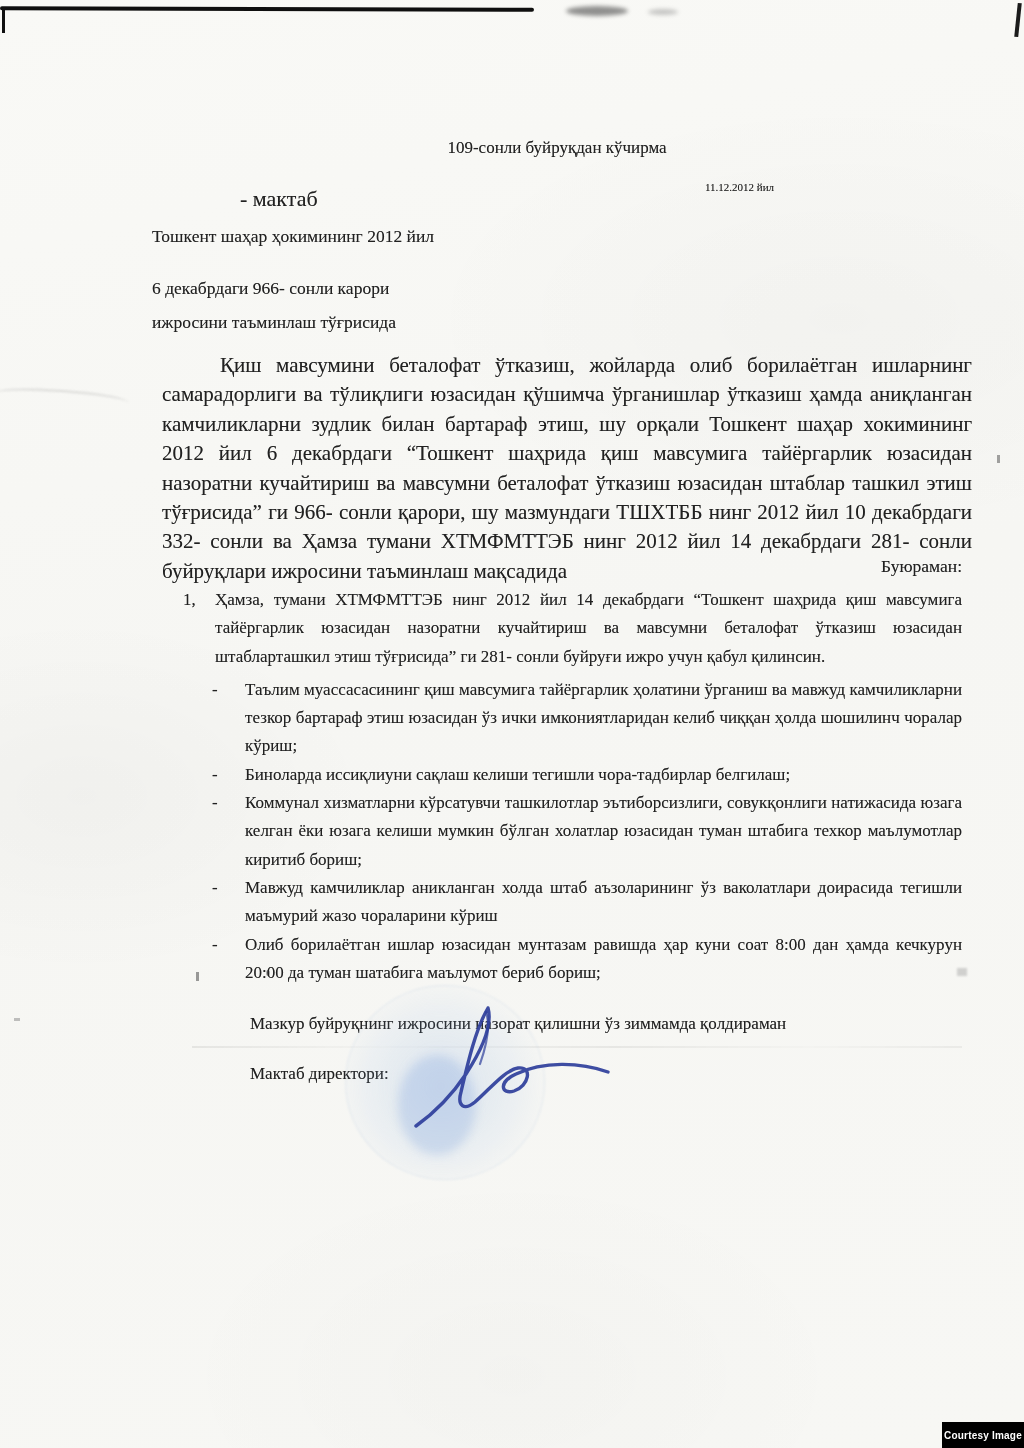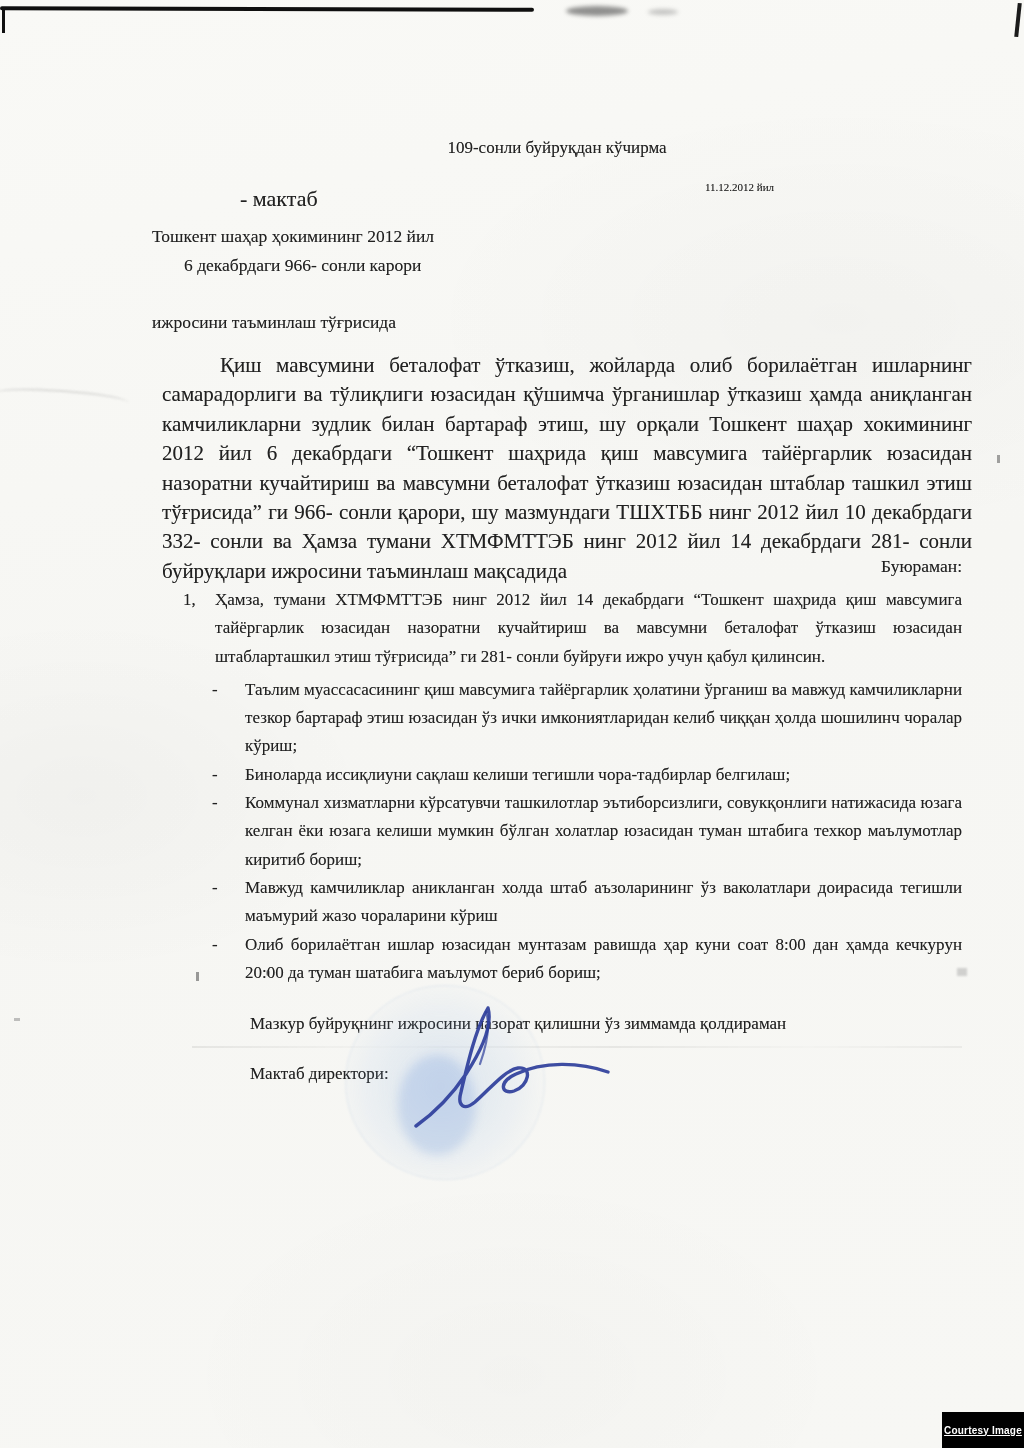--- a/index.html
+++ b/index.html
@@ -38,21 +38,21 @@
   .speck-a { position:absolute; left:196px; top:972px; width:3px; height:9px; background:#4a4a4a; opacity:.55; }
   .speck-b { position:absolute; left:266px; top:970px; width:4px; height:6px; background:#5a5a5a; opacity:.5; border-radius:50%; }
   .speck-c { position:absolute; left:997px; top:455px; width:3px; height:8px; background:#4a4a4a; opacity:.5; }
   .speck-d { position:absolute; left:957px; top:968px; width:10px; height:8px; background:#8a8a8a; opacity:.35; filter:blur(1px); }
   .speck-e { position:absolute; left:14px; top:1018px; width:6px; height:3px; background:#6a6a6a; opacity:.4; }
   .doc-title { position:absolute; left:152px; top:138px; width:810px;
     text-align:center; font-size:17px; }
   .school-line { position:absolute; left:240px; top:186px; font-size:22px; }
   .date-line { position:absolute; left:705px; top:181px; font-size:11px; }
   .ref-line { position:absolute; left:152px; font-size:17.5px; }
-  .ref-0 { top:226px; } .ref-1 { top:255px;margin-left:32px; } .ref-2 { top:312px; }
+  .ref-0 { top:226px; } .ref-1 { top:278px; } .ref-2 { top:312px; }
 
   .preamble { position:absolute; left:162px; top:351px; width:810px;
     font-size:21px; line-height:29.4px; text-align:justify; text-indent:58px; }
 
   .decree-word { position:absolute; left:152px; top:556px; width:810px;
     text-align:right; font-size:17.5px; }
 
   .order-list { position:absolute; left:183px; top:586px; width:779px;
     font-size:17px; line-height:28.3px; }
   .item1 { position:relative; padding-left:32px; text-align:justify; margin-bottom:5px; }
@@ -67,24 +67,24 @@
   .stamp { position:absolute; left:345px; top:985px; width:200px; height:195px;
     border-radius:50%; border:1px solid rgba(110,145,205,0.12);
     background:radial-gradient(circle at 48% 52%, rgba(128,168,224,0.22) 0%,
       rgba(138,178,228,0.13) 42%, rgba(150,185,235,0.06) 62%, transparent 76%);
     filter:blur(1.2px); }
   .stamp-core { position:absolute; left:398px; top:1055px; width:78px; height:100px;
     border-radius:50%; background:rgba(118,160,220,0.26); filter:blur(5px); }
   .signature { position:absolute; left:378px; top:998px; width:240px; height:140px; }
 
   
-  .watermark { position:absolute; right:0; bottom:0; width:82px; height:36px;
+  .watermark { position:absolute; right:0; bottom:0; width:82px; height:26px;
     background:#000; color:#fff; display:flex; align-items:center; justify-content:center;
     font:bold 10px "Liberation Sans","DejaVu Sans",sans-serif; letter-spacing:.2px;
-    text-shadow:none;text-decoration:underline; }
+    text-shadow:none; }
 </style>
 </head>
 <body>
 
 <div class="page">
 
   <div class="top-line"></div>
   <div class="top-line-corner"></div>
   <div class="top-smudge"></div>
   <div class="top-smudge2"></div>

